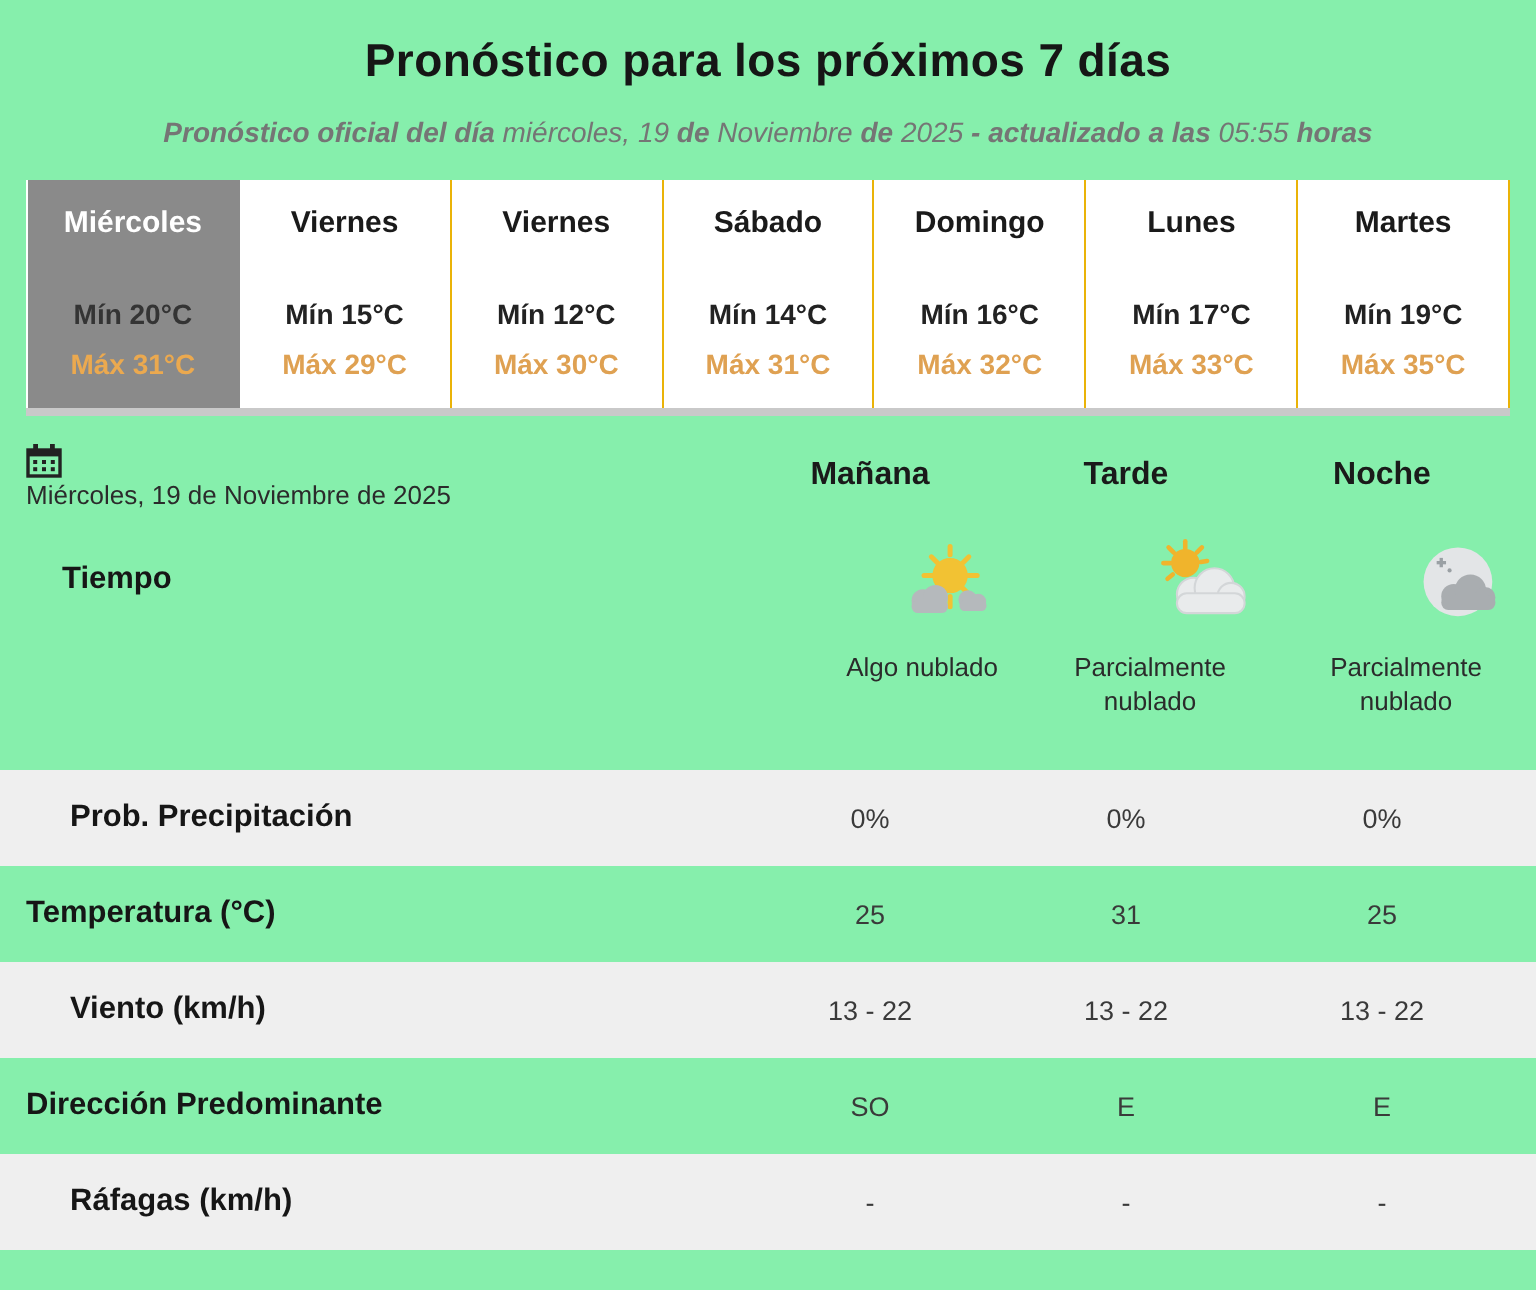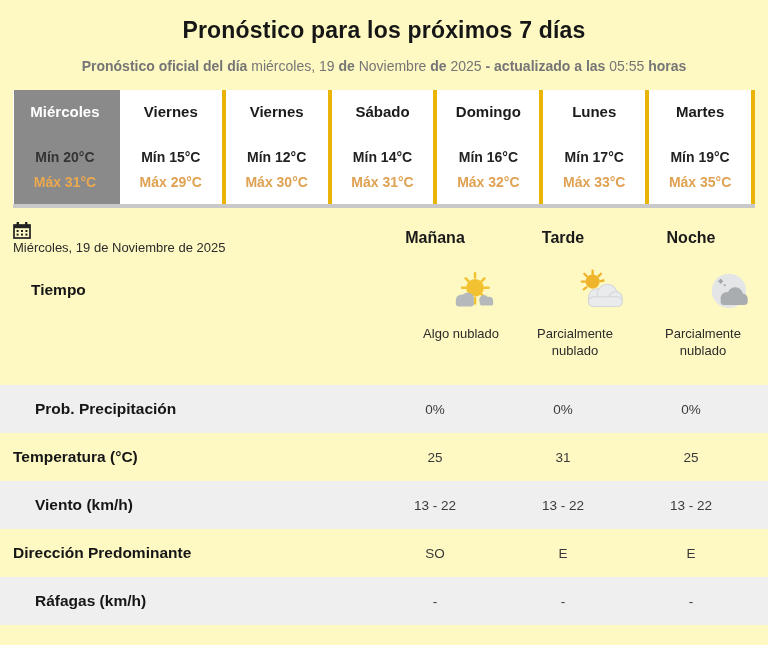--- a/index.html
+++ b/index.html
@@ -7,47 +7,48 @@
     --selected-tab-bg:#8a8a8a;
     --stripe-bg:#efefef;
   }
   *{margin:0;padding:0;box-sizing:border-box;}
   html,body{background:#fff;}
   body{
     width:768px;height:645px;overflow:hidden;
     font-family:"Liberation Sans","DejaVu Sans",sans-serif;
     color:#1c1c1c;
   }
-  .page{width:768px;height:645px;background:#fef9c3;}
+  .page{width:768px;height:645px;background:#86efac;}
 
   
   .page-title{
     text-align:center;
     font-size:23px;font-weight:bold;color:#161616;
     padding-top:17px;letter-spacing:.2px;
   }
   .subtitle{
     text-align:center;
     font-size:14px;color:#757575;
     margin-top:14px;
+    font-style:italic;
   }
   .subtitle .seg{font-weight:normal;}
   .subtitle .seg.bold{font-weight:bold;}
 
   
   .tabs-strip{
     margin:16px 13px 0 13px;
     display:flex;
     border-bottom:4px solid #c9c9c9;
   }
   .day-tab{
     flex:1 1 0;
     text-align:center;
     padding:13px 0 14px 0;
-    border-right:4px solid #eab308;
+    border-right:1px solid #eab308;
     background:#fff;
     cursor:pointer;
   }
   .day-tab:first-child{border-left:1px solid #fff;}
   .day-tab .day-name{font-size:15px;font-weight:bold;color:#1a1a1a;}
   .day-tab .day-min{font-size:14px;font-weight:bold;color:#222;margin-top:29px;}
   .day-tab .day-max{font-size:14px;font-weight:bold;color:var(--accent-orange);margin-top:9px;}
   .day-tab.selected{background:var(--selected-tab-bg);border-right-color:var(--selected-tab-bg);}
   .day-tab.selected .day-name{color:#fff;}
   .day-tab.selected .day-min{color:#343434;}

